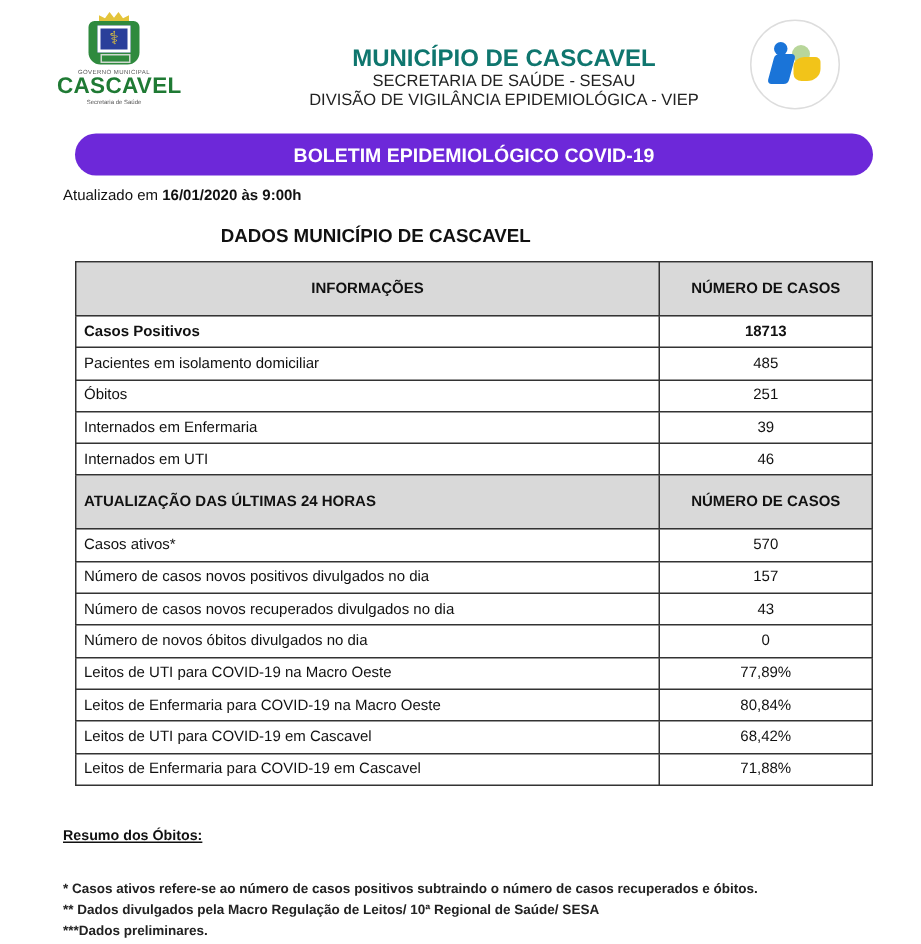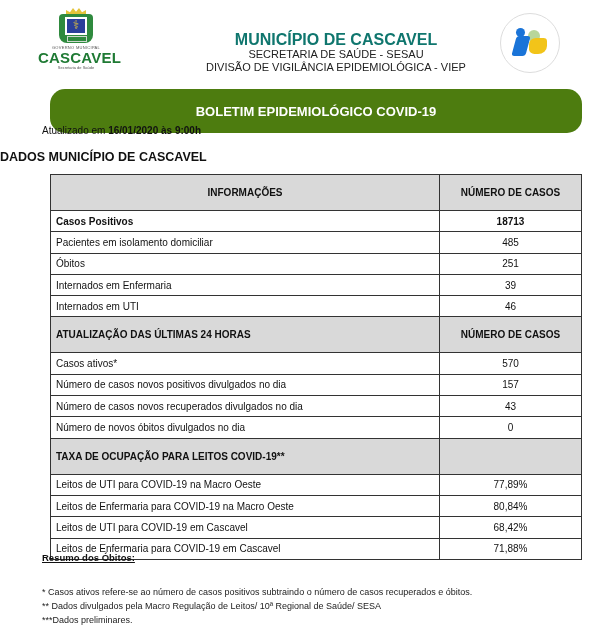--- a/index.html
+++ b/index.html
@@ -19,36 +19,36 @@
   .header-text { position:absolute; left:160px; width:352px; top:31px; text-align:center; }
   .h-title { font-size:16px; font-weight:bold; line-height:17px; color:#0f766e; }
   .h-sub { font-size:11px; line-height:13px; color:#222; }
 
   .logo-right { position:absolute; left:500px; top:13px; width:58px; height:58px; border-radius:50%; background:#fff; border:1px solid #ddd; overflow:hidden; }
   .lr-head { position:absolute; left:15px; top:14px; width:9px; height:9px; border-radius:50%; background:#1a74d8; }
   .lr-body { position:absolute; left:13px; top:22px; width:14px; height:20px; background:#1a74d8; transform:skewX(-15deg); border-radius:3px; }
   .lr-map { position:absolute; left:28px; top:24px; width:18px; height:16px; background:#f2c419; border-radius:40% 20% 50% 30%; }
   .lr-green { position:absolute; left:27px; top:16px; width:12px; height:12px; border-radius:50%; background:#b8d69a; }
 
-  .banner { position:absolute; left:50px; top:89px; width:532px; height:44px; background:#4d7c0f; color:#fff; display:flex; align-items:center; justify-content:center; font-size:13px; font-weight:bold;border-radius:15px; }
+  .banner { position:absolute; left:50px; top:89px; width:532px; height:28px; background:#6d28d9; color:#fff; display:flex; align-items:center; justify-content:center; font-size:13px; font-weight:bold;border-radius:15px; }
   .updated { position:absolute; left:42px; top:125px; font-size:10px; color:#111; }
   .updated b { font-weight:bold; }
 
-  .section-title { position:absolute; left:0; width:501px; top:150px; text-align:left; font-size:12.5px; font-weight:bold; }
+  .section-title { position:absolute; left:0; width:501px; top:150px; text-align:center; font-size:12.5px; font-weight:bold; }
 
   table.data { position:absolute; left:50px; top:174px; width:532px; border-collapse:collapse; font-size:10px; }
   table.data td { border:1px solid #333; height:20px; padding:0 5px; box-sizing:border-box; }
   table.data td.val { text-align:center; width:142px; }
   table.data tr.hdr td { background:#d9d9d9; font-weight:bold; height:36px; }
   table.data tr.hdr td.lbl-center { text-align:center; }
   table.data tr.bold td { font-weight:bold;margin-left:46px; }
   table.data tr.row td { height:21.3px; }
 
   .resumo { position:absolute; left:42px; top:552px; font-size:9.5px; font-weight:bold; text-decoration:underline; }
-  .notes { position:absolute; left:42px; top:585px; font-size:9px; line-height:14px; color:#222; }
+  .notes { position:absolute; left:42px; top:585px; font-size:9px; line-height:14px; color:#222;font-weight:bold; }
 </style>
 </head>
 <body>
 
 <div class="logo-left">
   <div class="crest">
     <div class="crown"></div>
     <div class="shield-outer"></div>
     <div class="shield-inner"></div>
     <div class="shield-band"></div>
@@ -120,24 +120,20 @@
     </tr>
     <tr class="row">
       <td>Número de casos novos recuperados divulgados no dia</td>
       <td class="val">43</td>
     </tr>
     <tr class="row">
       <td>Número de novos óbitos divulgados no dia</td>
       <td class="val">0</td>
     </tr>
 
-    <tr class="hdr">
-      <td>TAXA DE OCUPAÇÃO PARA LEITOS COVID-19**</td>
-      <td class="val"></td>
-    </tr>
     <tr class="row">
       <td>Leitos de UTI para COVID-19 na Macro Oeste</td>
       <td class="val">77,89%</td>
     </tr>
     <tr class="row">
       <td>Leitos de Enfermaria para COVID-19 na Macro Oeste</td>
       <td class="val">80,84%</td>
     </tr>
     <tr class="row">
       <td>Leitos de UTI para COVID-19 em Cascavel</td>

